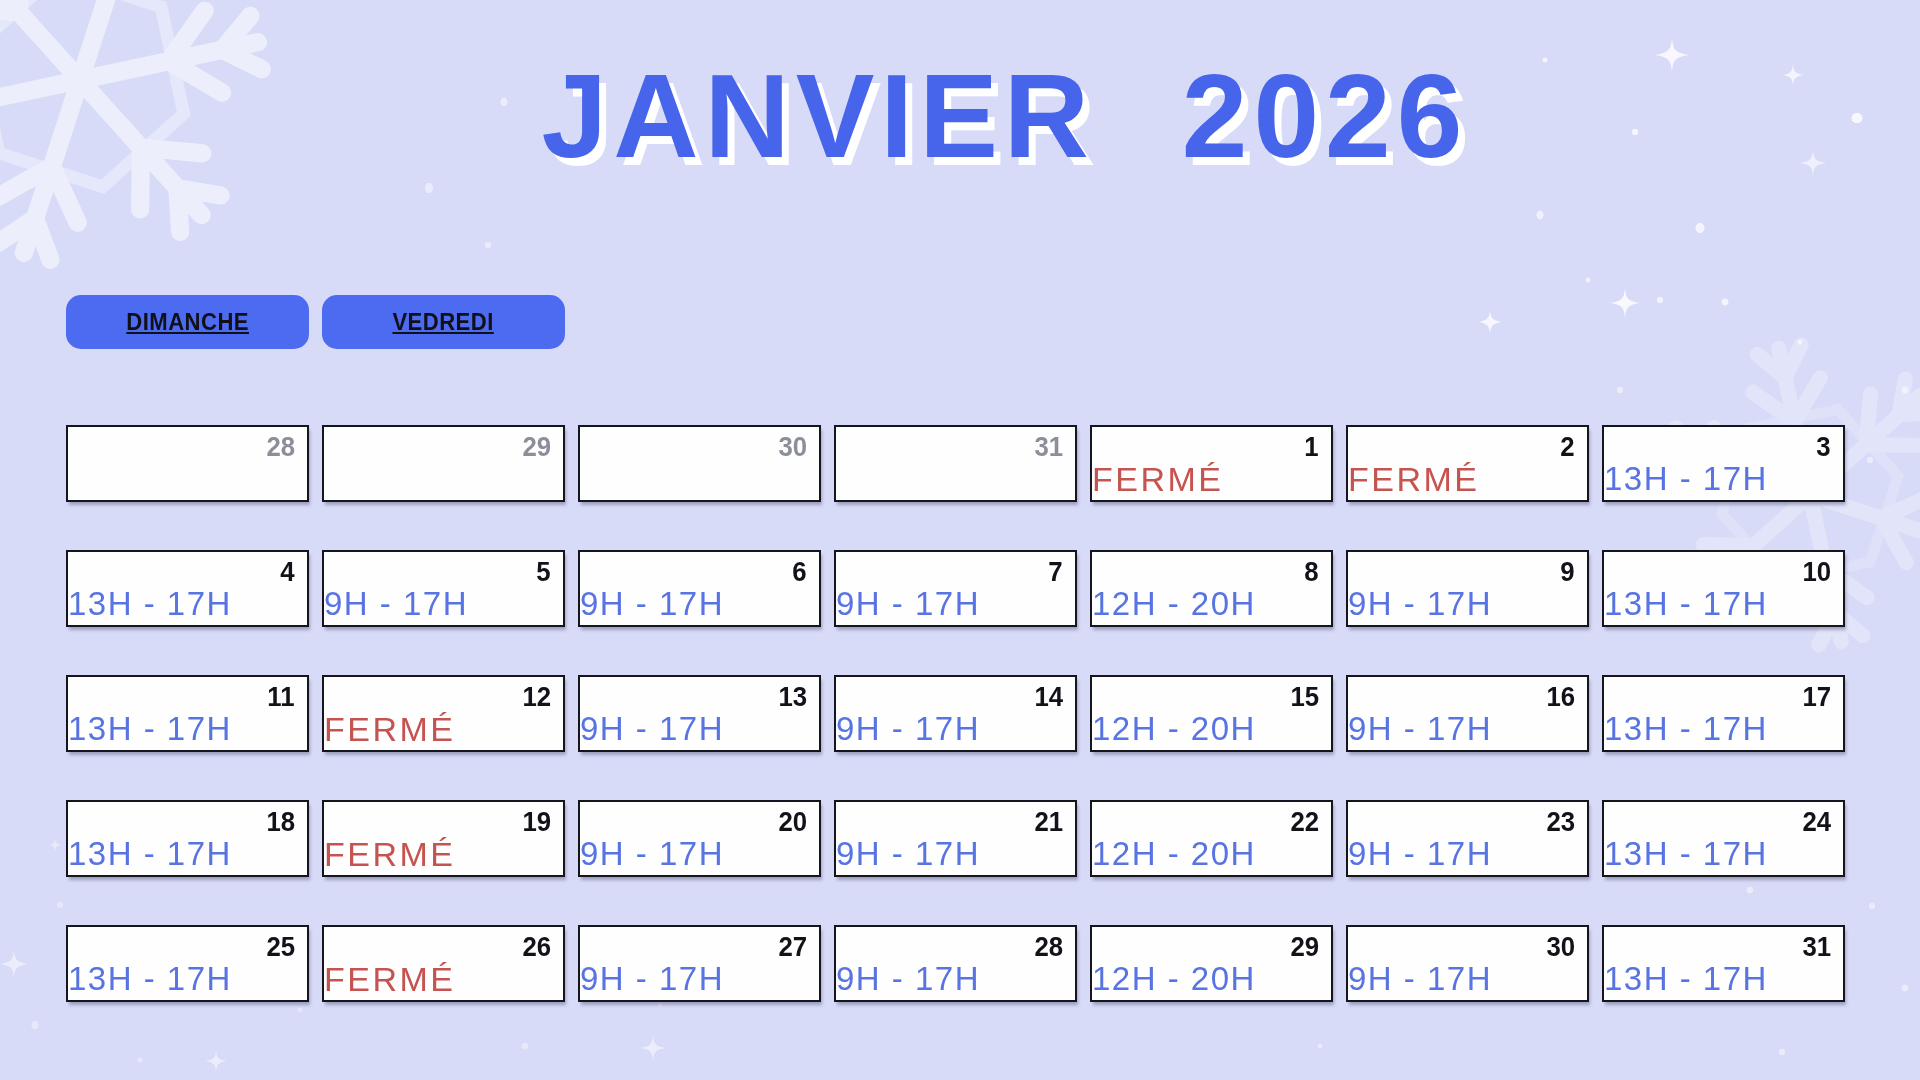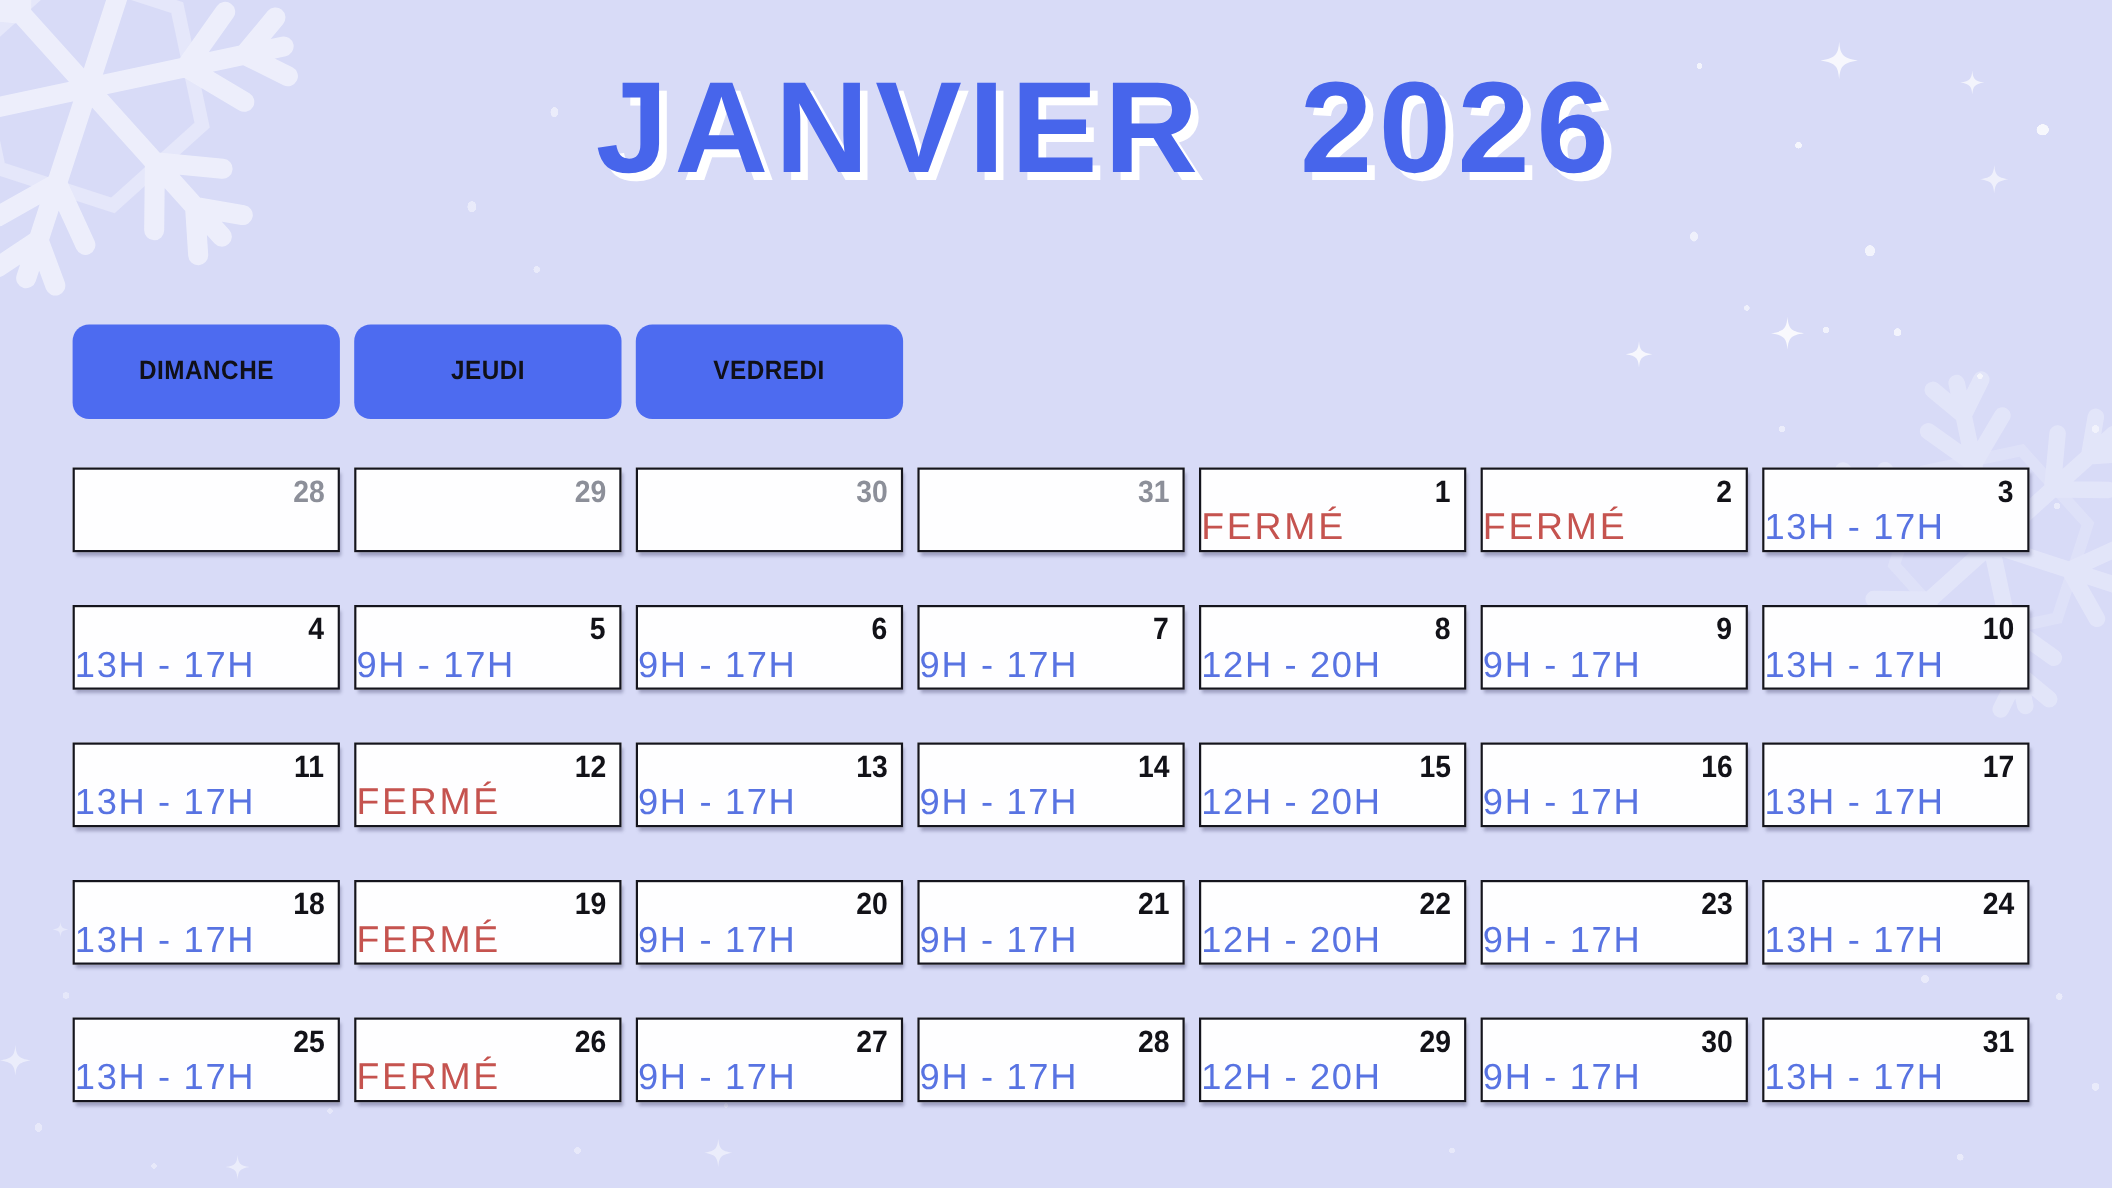--- a/index.html
+++ b/index.html
@@ -57,27 +57,28 @@
     color:var(--title-blue,#4765EB);
     letter-spacing:6px;word-spacing:48px;
     text-shadow:7px 8px 0 #ffffff;
     white-space:nowrap;
     padding-left:45px;
   }
 
   
   .weekday-row{position:absolute;left:66px;top:295px;display:flex;gap:13px;}
   .weekday-pill{
-    width:243px;height:86px;box-sizing:border-box;
+    width:243px;height:54px;box-sizing:border-box;
     background:var(--pill-blue,#4D6BF0);
     border-radius:15px;
     display:flex;align-items:center;justify-content:center;
     font-weight:700;font-size:24px;letter-spacing:.5px;
     color:#101018;
     transform-origin:center;
+    text-decoration:underline;
   }
   .weekday-pill span{display:inline-block;transform:scaleX(.92);}
 
   
   .grid{
     position:absolute;left:66px;top:390px;
     display:grid;grid-template-columns:repeat(7,243px);
     grid-auto-rows:112px;column-gap:13px;row-gap:13px;
   }
   .cell{
@@ -158,23 +159,20 @@
       </svg>
   </div>
 
   <h1 class="title">JANVIER 2026</h1>
 
   <div class="weekday-row">
       <div class="weekday-pill">
         <span>DIMANCHE</span>
       </div>
       <div class="weekday-pill">
-        <span>JEUDI</span>
-      </div>
-      <div class="weekday-pill">
         <span>VEDREDI</span>
       </div>
     </div>
 
   <div class="grid">
       <div class="cell outside">
     <span class="daynum">28</span>
     <span class="hours"></span>
   </div>
       <div class="cell outside">

